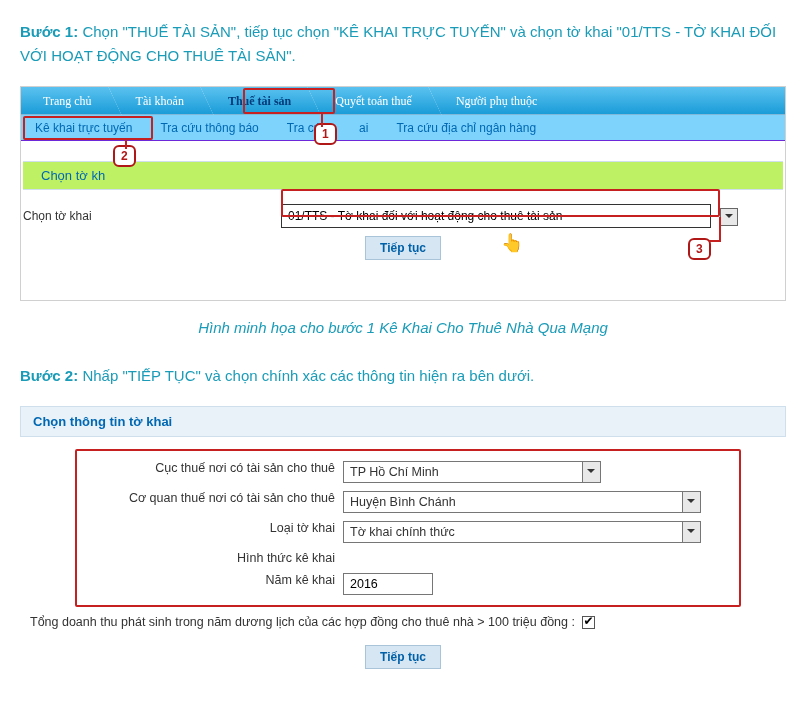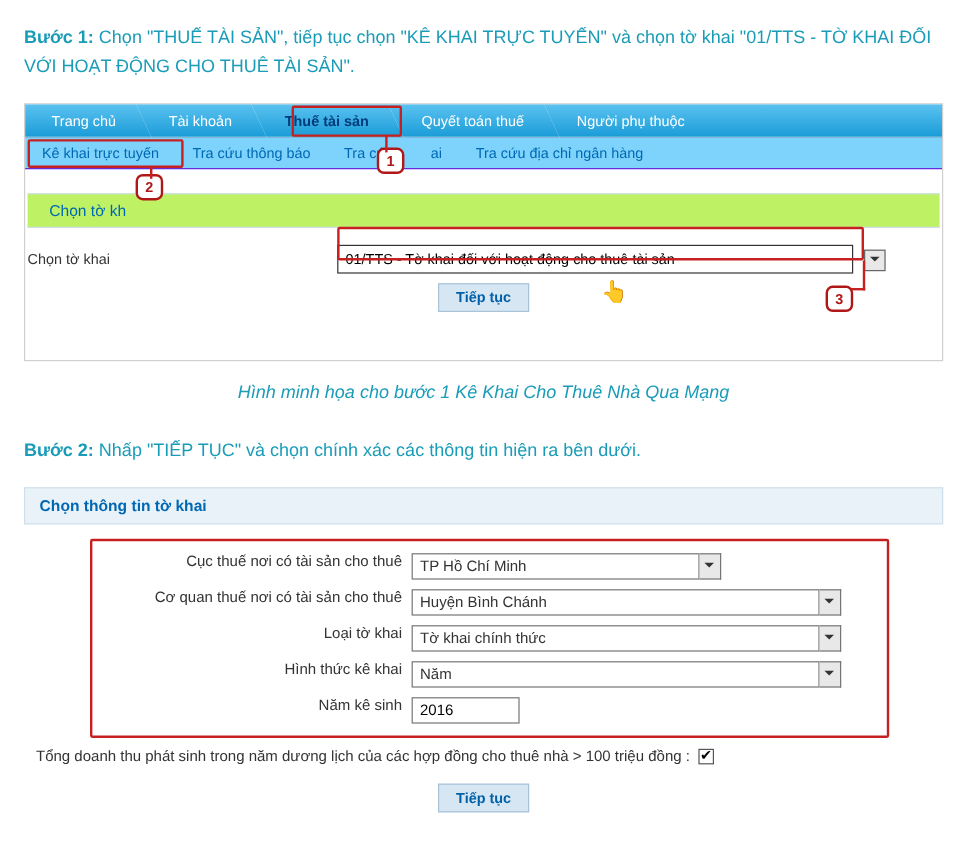--- a/index.html
+++ b/index.html
@@ -7,21 +7,21 @@
   
   .step-text { color: #1a9cb8; font-size: 15px; line-height: 1.6; margin-bottom: 18px; }
   .step-text b { font-weight: bold; }
   
   .caption { color: #1a9cb8; font-size: 15px; font-style: italic; text-align: center; margin: 18px 0 28px; }
   
   
   .shot1 { border: 1px solid #d0d0d0; margin-bottom: 10px; background: #fff; }
   
   .tabs-main { display: flex; background: linear-gradient(#5bc2f0,#1a9cd8); height: 28px; border-bottom: 1px solid #7fb8d8; }
-  .tabs-main .tab { padding: 0 22px; line-height: 28px; color: #fff; font-size: 12px; position: relative; cursor: pointer; }
+  .tabs-main .tab { padding: 0 22px; line-height: 28px; color: #fff; font-size: 12px; position: relative; cursor: pointer; font-family: Liberation Serif, serif; }
   .tabs-main .tab .slash { position: absolute; right: -8px; top: 0; width: 14px; height: 28px; background: linear-gradient(65deg, transparent 48%, rgba(255,255,255,0.25) 50%, transparent 52%); }
   .tabs-main .tab.active { color: #003b7a; font-weight: bold; }
   
   .tabs-sub { display: flex; background: #7dd3fc; height: 26px; border-bottom: 1px solid #6d28d9; }
   .tabs-sub .stab { padding: 0 14px; line-height: 26px; color: #0068b3; font-size: 12px; cursor: pointer; }
   
   .panel1-body { padding: 0 2px 40px 2px; }
   .panel1-title { background: #bef264; border: 1px solid #cfe0ec; border-left: none; border-right: none; padding: 6px 18px; color: #0068b3; font-weight: normal; margin-top: 20px; margin-bottom: 14px; font-size: 13px; }
   
   .row-choose { display: flex; align-items: center; margin: 10px 0 8px; }
@@ -143,28 +143,24 @@
   <div class="frow">
     <div class="flbl">Loại tờ khai</div>
     <div class="sel">
       <span class="selval" style="width:340px;">Tờ khai chính thức</span>
       <span class="sbtn"></span>
     </div>
   </div>
 
   <div class="frow">
     <div class="flbl">Hình thức kê khai</div>
-    <div class="sel">
-      <span class="selval" style="width:340px;">Năm</span>
-      <span class="sbtn"></span>
-    </div>
   </div>
 
   <div class="frow" style="margin-bottom:0;">
-    <div class="flbl">Năm kê sinh</div>
+    <div class="flbl">Năm kê khai</div>
     <input type="text" class="selval" style="width: 90px; border: 1px solid rgb(118, 118, 118); height: 22px; padding: 0px 6px; font-size: 12.5px;" value="2016">
   </div>
 </div>
 
 <div class="check-row">
   <span>Tổng doanh thu phát sinh trong năm dương lịch của các hợp đồng cho thuê nhà &gt; 100 triệu đồng :</span>
   <span class="chk"></span>
 </div>
 
 <div class="center">

